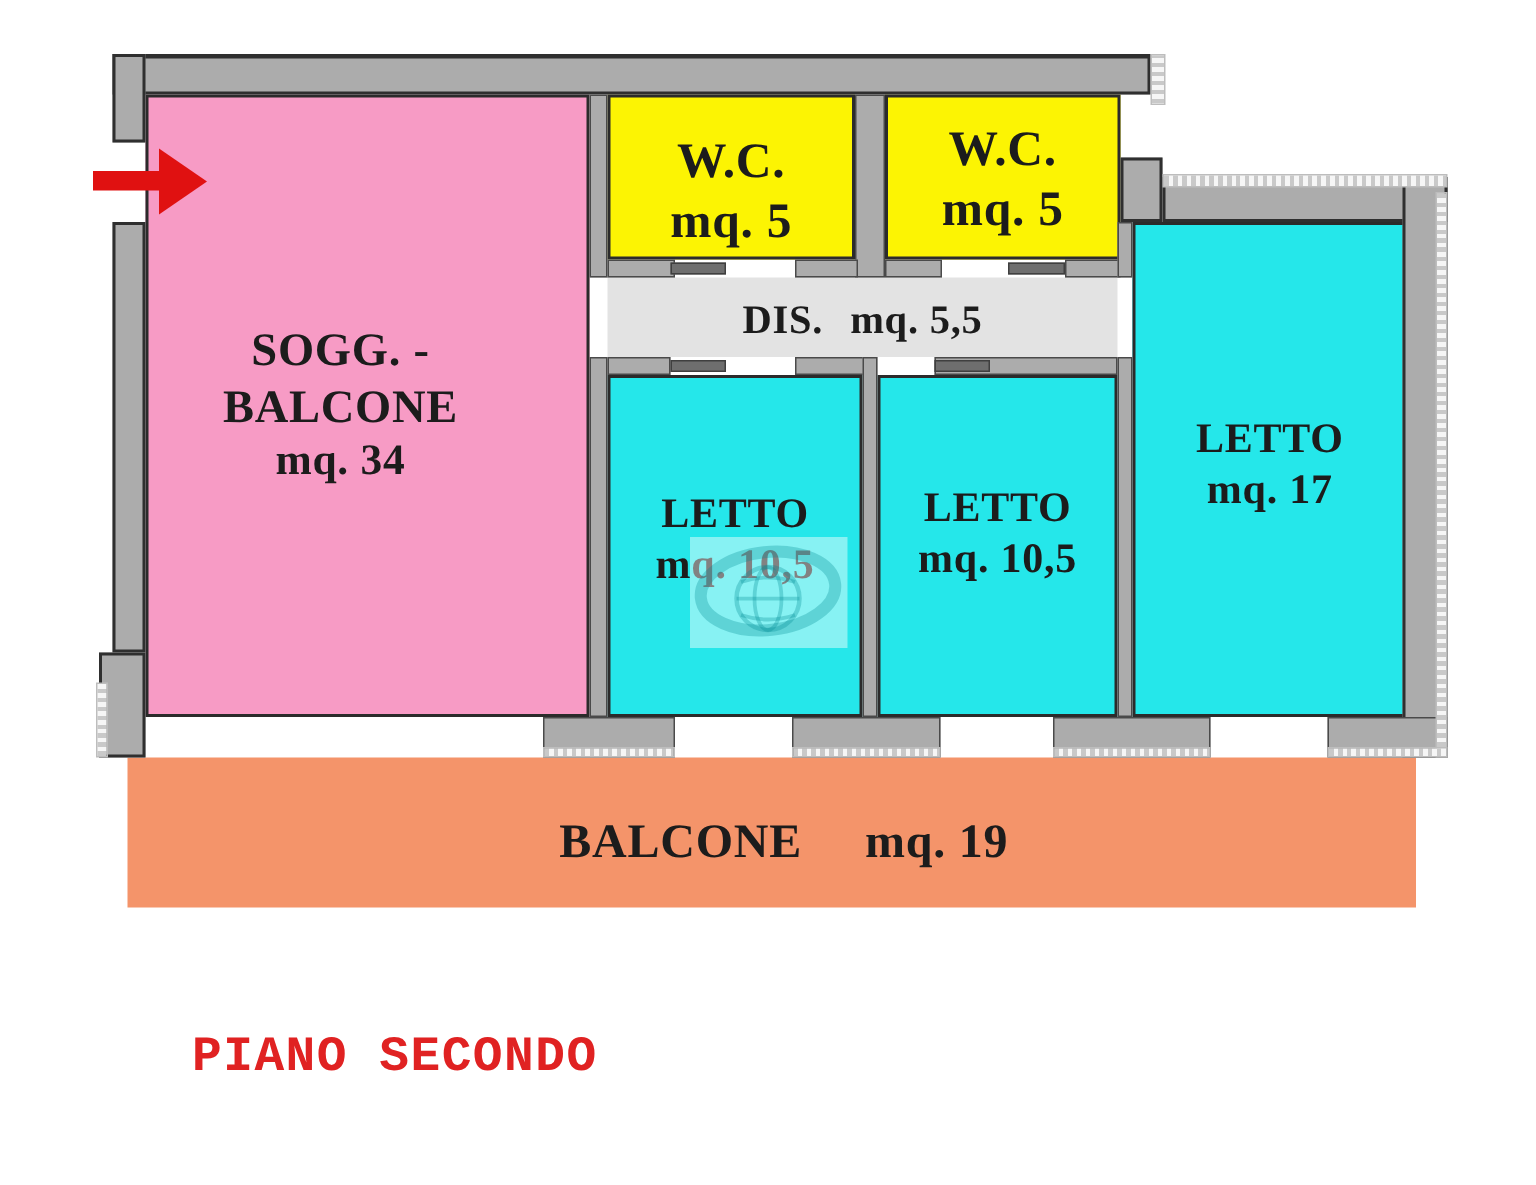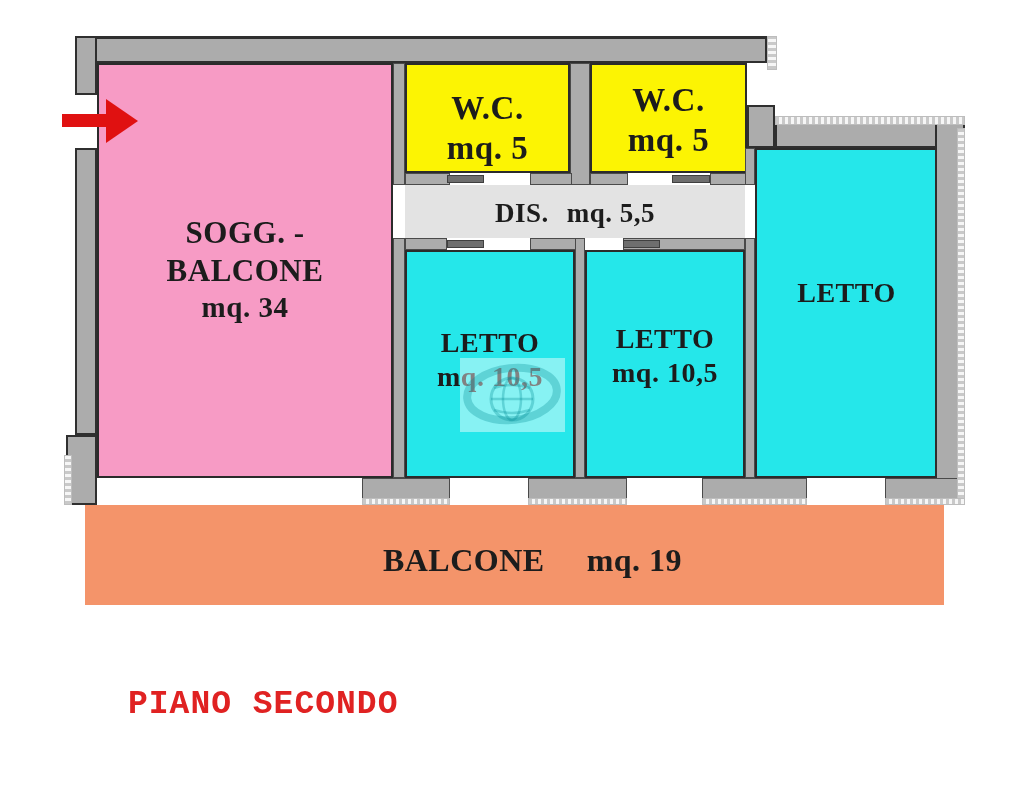--- a/index.html
+++ b/index.html
@@ -151,21 +151,21 @@
         <ellipse cx="52" cy="36" rx="45" ry="26" stroke-width="8" transform="rotate(-6 52 36)"></ellipse>
         <circle cx="52" cy="41" r="21" stroke-width="3"></circle>
         <ellipse cx="52" cy="41" rx="9" ry="21" stroke-width="2.5"></ellipse>
         <line x1="31" y1="41" x2="73" y2="41" stroke-width="2.5"></line>
         <path d="M34 30 Q52 24 70 30" stroke-width="2.5"></path>
         <path d="M34 52 Q52 58 70 52" stroke-width="2.5"></path>
       </g>
     </svg>
   </div>
 
-  <div class="label lab-big" style="left:97px;top:214px;width:296px;">
+  <div class="label lab-big" style="left:79px;top:214px;width:296px;">
     <div>SOGG. -</div>
     <div>BALCONE</div>
     <div style="font-size:29px;">mq. 34</div>
   </div>
 
   <div class="label lab-small" style="left:405px;top:88px;width:165px;">
     <div>W.C.</div>
     <div>mq. 5</div>
   </div>
 
@@ -183,21 +183,22 @@
     <div>mq. 10,5</div>
   </div>
 
   <div class="label" style="left:585px;top:322px;width:160px;font-size:28px;">
     <div>LETTO</div>
     <div>mq. 10,5</div>
   </div>
 
   <div class="label" style="left:755px;top:276px;width:183px;font-size:28px;">
     <div>LETTO</div>
-  </div>
-
-  <div class="label" style="left:79px;top:541px;width:859px;font-size:32px;padding-left:24px;">
+    <div>mq. 17</div>
+  </div>
+
+  <div class="label" style="left:69px;top:541px;width:859px;font-size:32px;padding-left:24px;">
     <span>BALCONE</span><span class="gap-wide"></span><span>mq. 19</span>
   </div>
 
   <div class="floor-title" style="left:128px;top:686px;font-family:Liberation Mono, monospace;">PIANO SECONDO</div>
 
 </div>
 
 </body></html>

